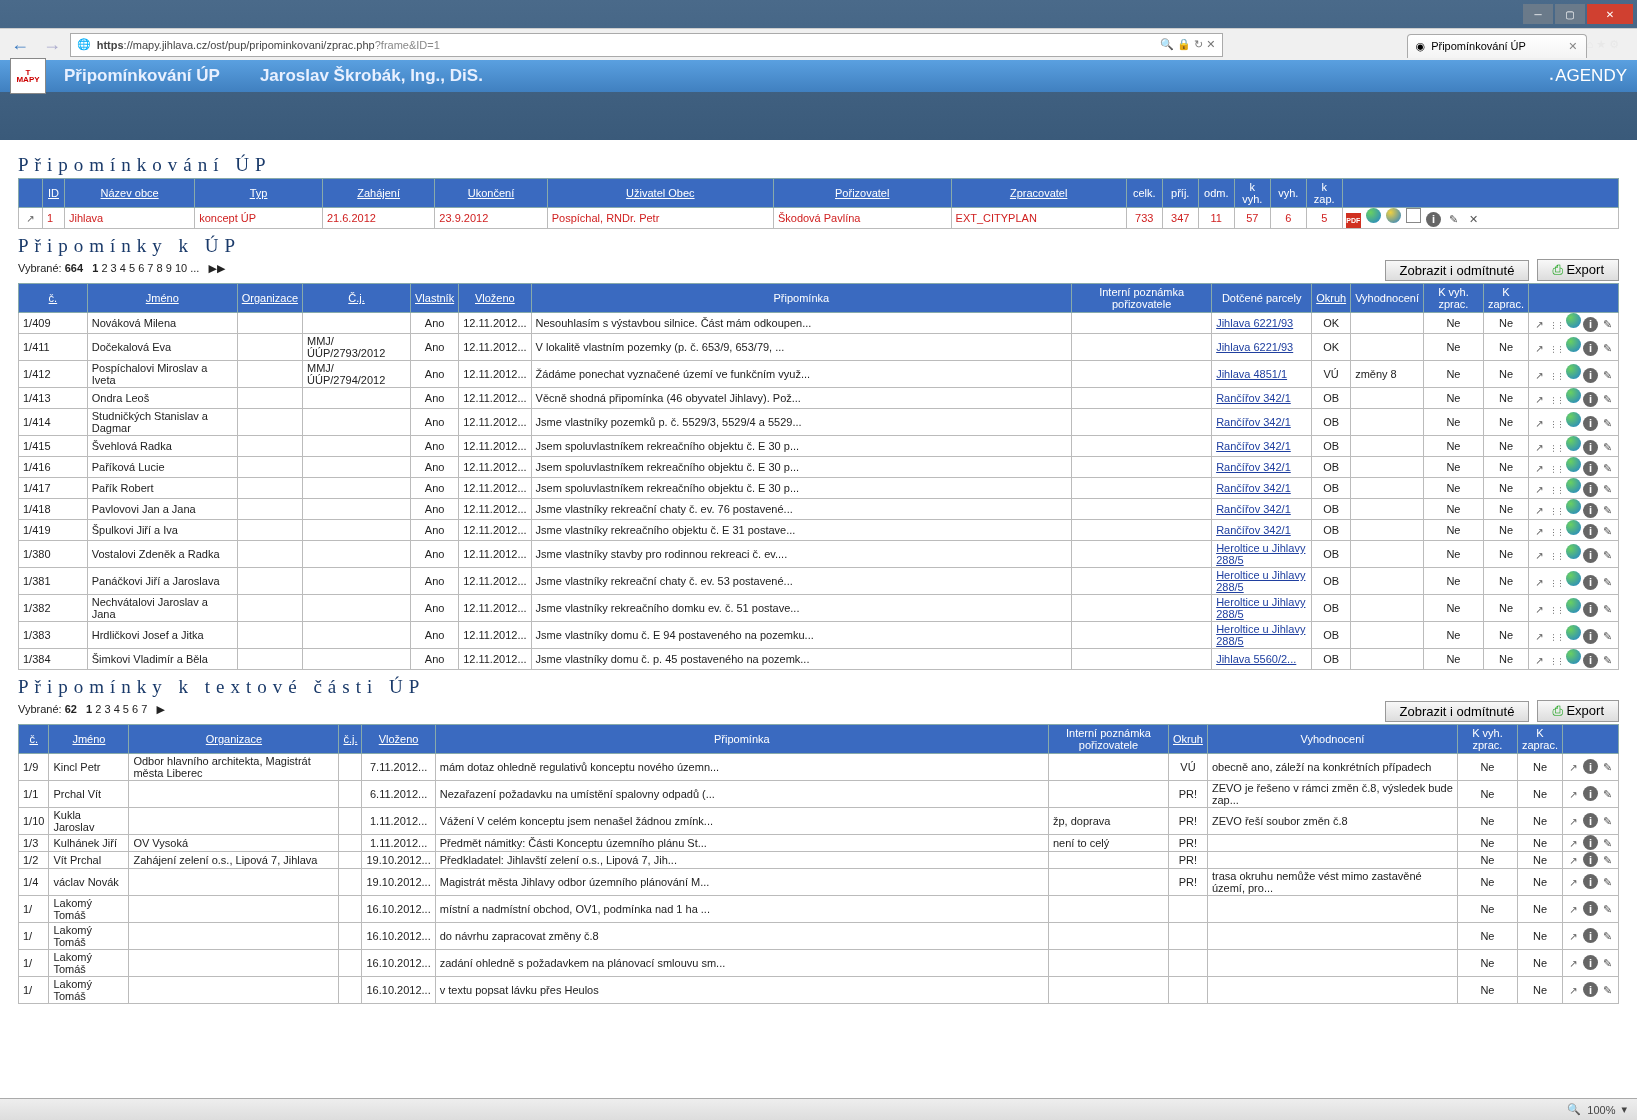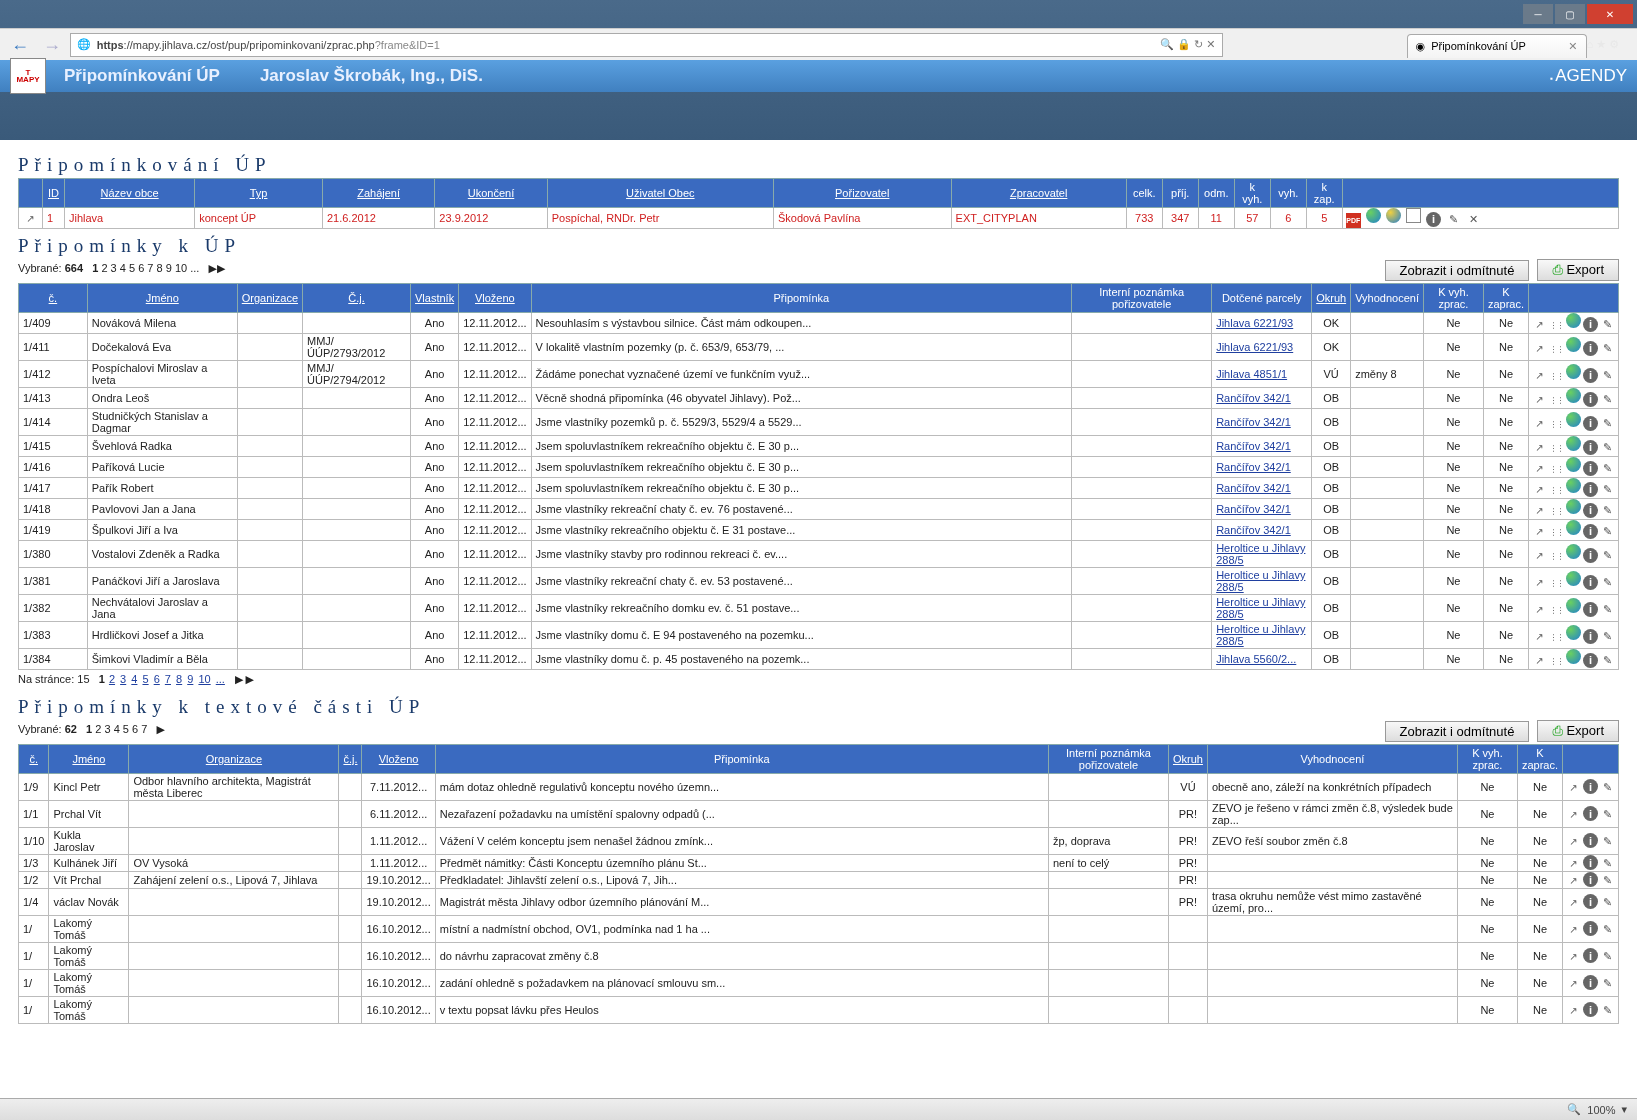--- a/index.html
+++ b/index.html
@@ -445,26 +445,20 @@
           <td></td>
           <td><span class="link">Jihlava 5560/2...</span></td>
           <td class="tc">OB</td>
           <td></td>
           <td class="tc">Ne</td>
           <td class="tc">Ne</td>
           <td class="actions-cell"><span class="ai ai-arrow"></span><span class="ai ai-dots"></span><span class="ai ai-globe"></span><span class="ai ai-info">i</span><span class="ai ai-edit"></span></td>
         </tr>
       </tbody>
   </table>
-  <div class="pager">
-    <span>Na stránce:</span>
-    <span>15</span>&nbsp;&nbsp;
-    <span id="pages2b"><b>1</b> <a>2</a> <a>3</a> <a>4</a> <a>5</a> <a>6</a> <a>7</a> <a>8</a> <a>9</a> <a>10</a> <a>...</a></span>
-    &nbsp;&nbsp;<span class="arrows">▶▶</span>
-  </div>
 
   <div class="section-title">Připomínky k textové části ÚP</div>
   <div class="tbl-toolbar">
     <div class="subinfo" style="flex:0 0 auto">
       <span>Vybrané:</span>
       <b>62</b>&nbsp;&nbsp;
       <span id="pages3"><b>1</b> <a>2</a> <a>3</a> <a>4</a> <a>5</a> <a>6</a> <a>7</a></span>
       &nbsp;&nbsp;<span class="arrows">▶</span>
     </div>
     <div style="flex:1"></div>

